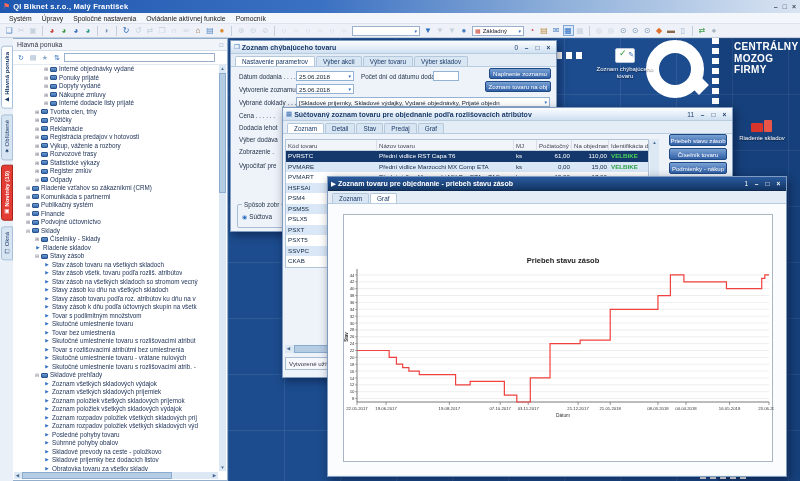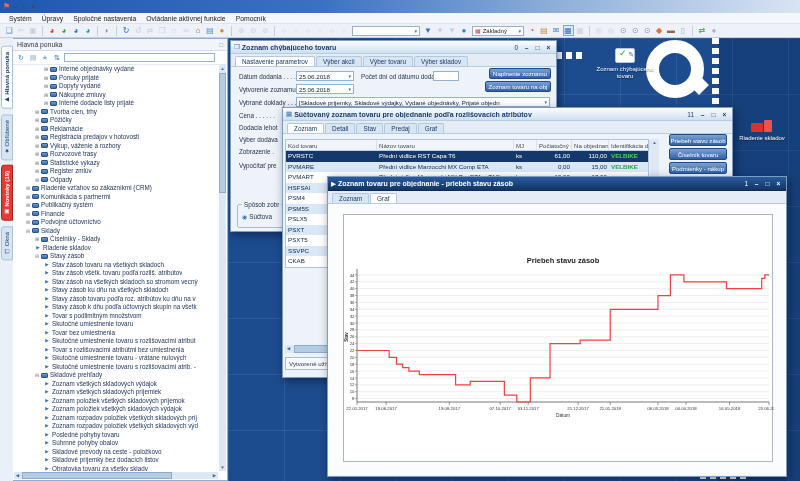--- a/index.html
+++ b/index.html
@@ -117,20 +117,21 @@
     color:#334;display:flex;align-items:center;padding:0 3px;white-space:nowrap;overflow:hidden;}
   
   #chart-box{position:absolute;left:15px;top:10px;width:430px;height:248px;background:#fff;border:1px solid #aab6c4;}
   svg text{font-family:"Liberation Sans","DejaVu Sans",sans-serif;}
 </style>
 </head>
 <body>
 
 <div id="titlebar">
   <span id="app-icon">⚑</span>
+  <span id="app-title">QI  Biknet s.r.o., Malý František</span>
   <span class="mw-ctrl">
     <span>–</span>
     <span>□</span>
     <span>×</span>
   </span>
 </div>
 <div id="menubar">
     <span class="menu-item">Systém</span>
     <span class="menu-item">Úpravy</span>
     <span class="menu-item">Spoločné nastavenia</span>
@@ -462,20 +463,25 @@
   </div>
 </div>
 
 <div id="desktop">
   <div id="brand-panel"></div>
   <div id="q-ring"></div>
   <div id="q-tail"></div>
   <div class="film-v" style="left:484px;top:0;height:70px;"></div>
   <div class="film-h" style="left:308px;top:14px;width:48px;"></div>
   <div class="film-h" style="left:472px;top:434px;width:48px;"></div>
+  <div id="brand-text">
+    <div>CENTRÁLNY</div>
+    <div>MOZOG</div>
+    <div>FIRMY</div>
+  </div>
   <div class="dicon" style="left:360px;top:10px;width:74px;">
     <div class="di-box">
       <span class="chk">✓</span>
       <span class="pen">✎</span>
     </div>
     <div class="dlabel">Zoznam chýbajúceho tovaru</div>
   </div>
   <div class="dicon" style="left:498px;top:80px;width:72px;">
     <div class="di-red">
         <span class="t1"></span>

